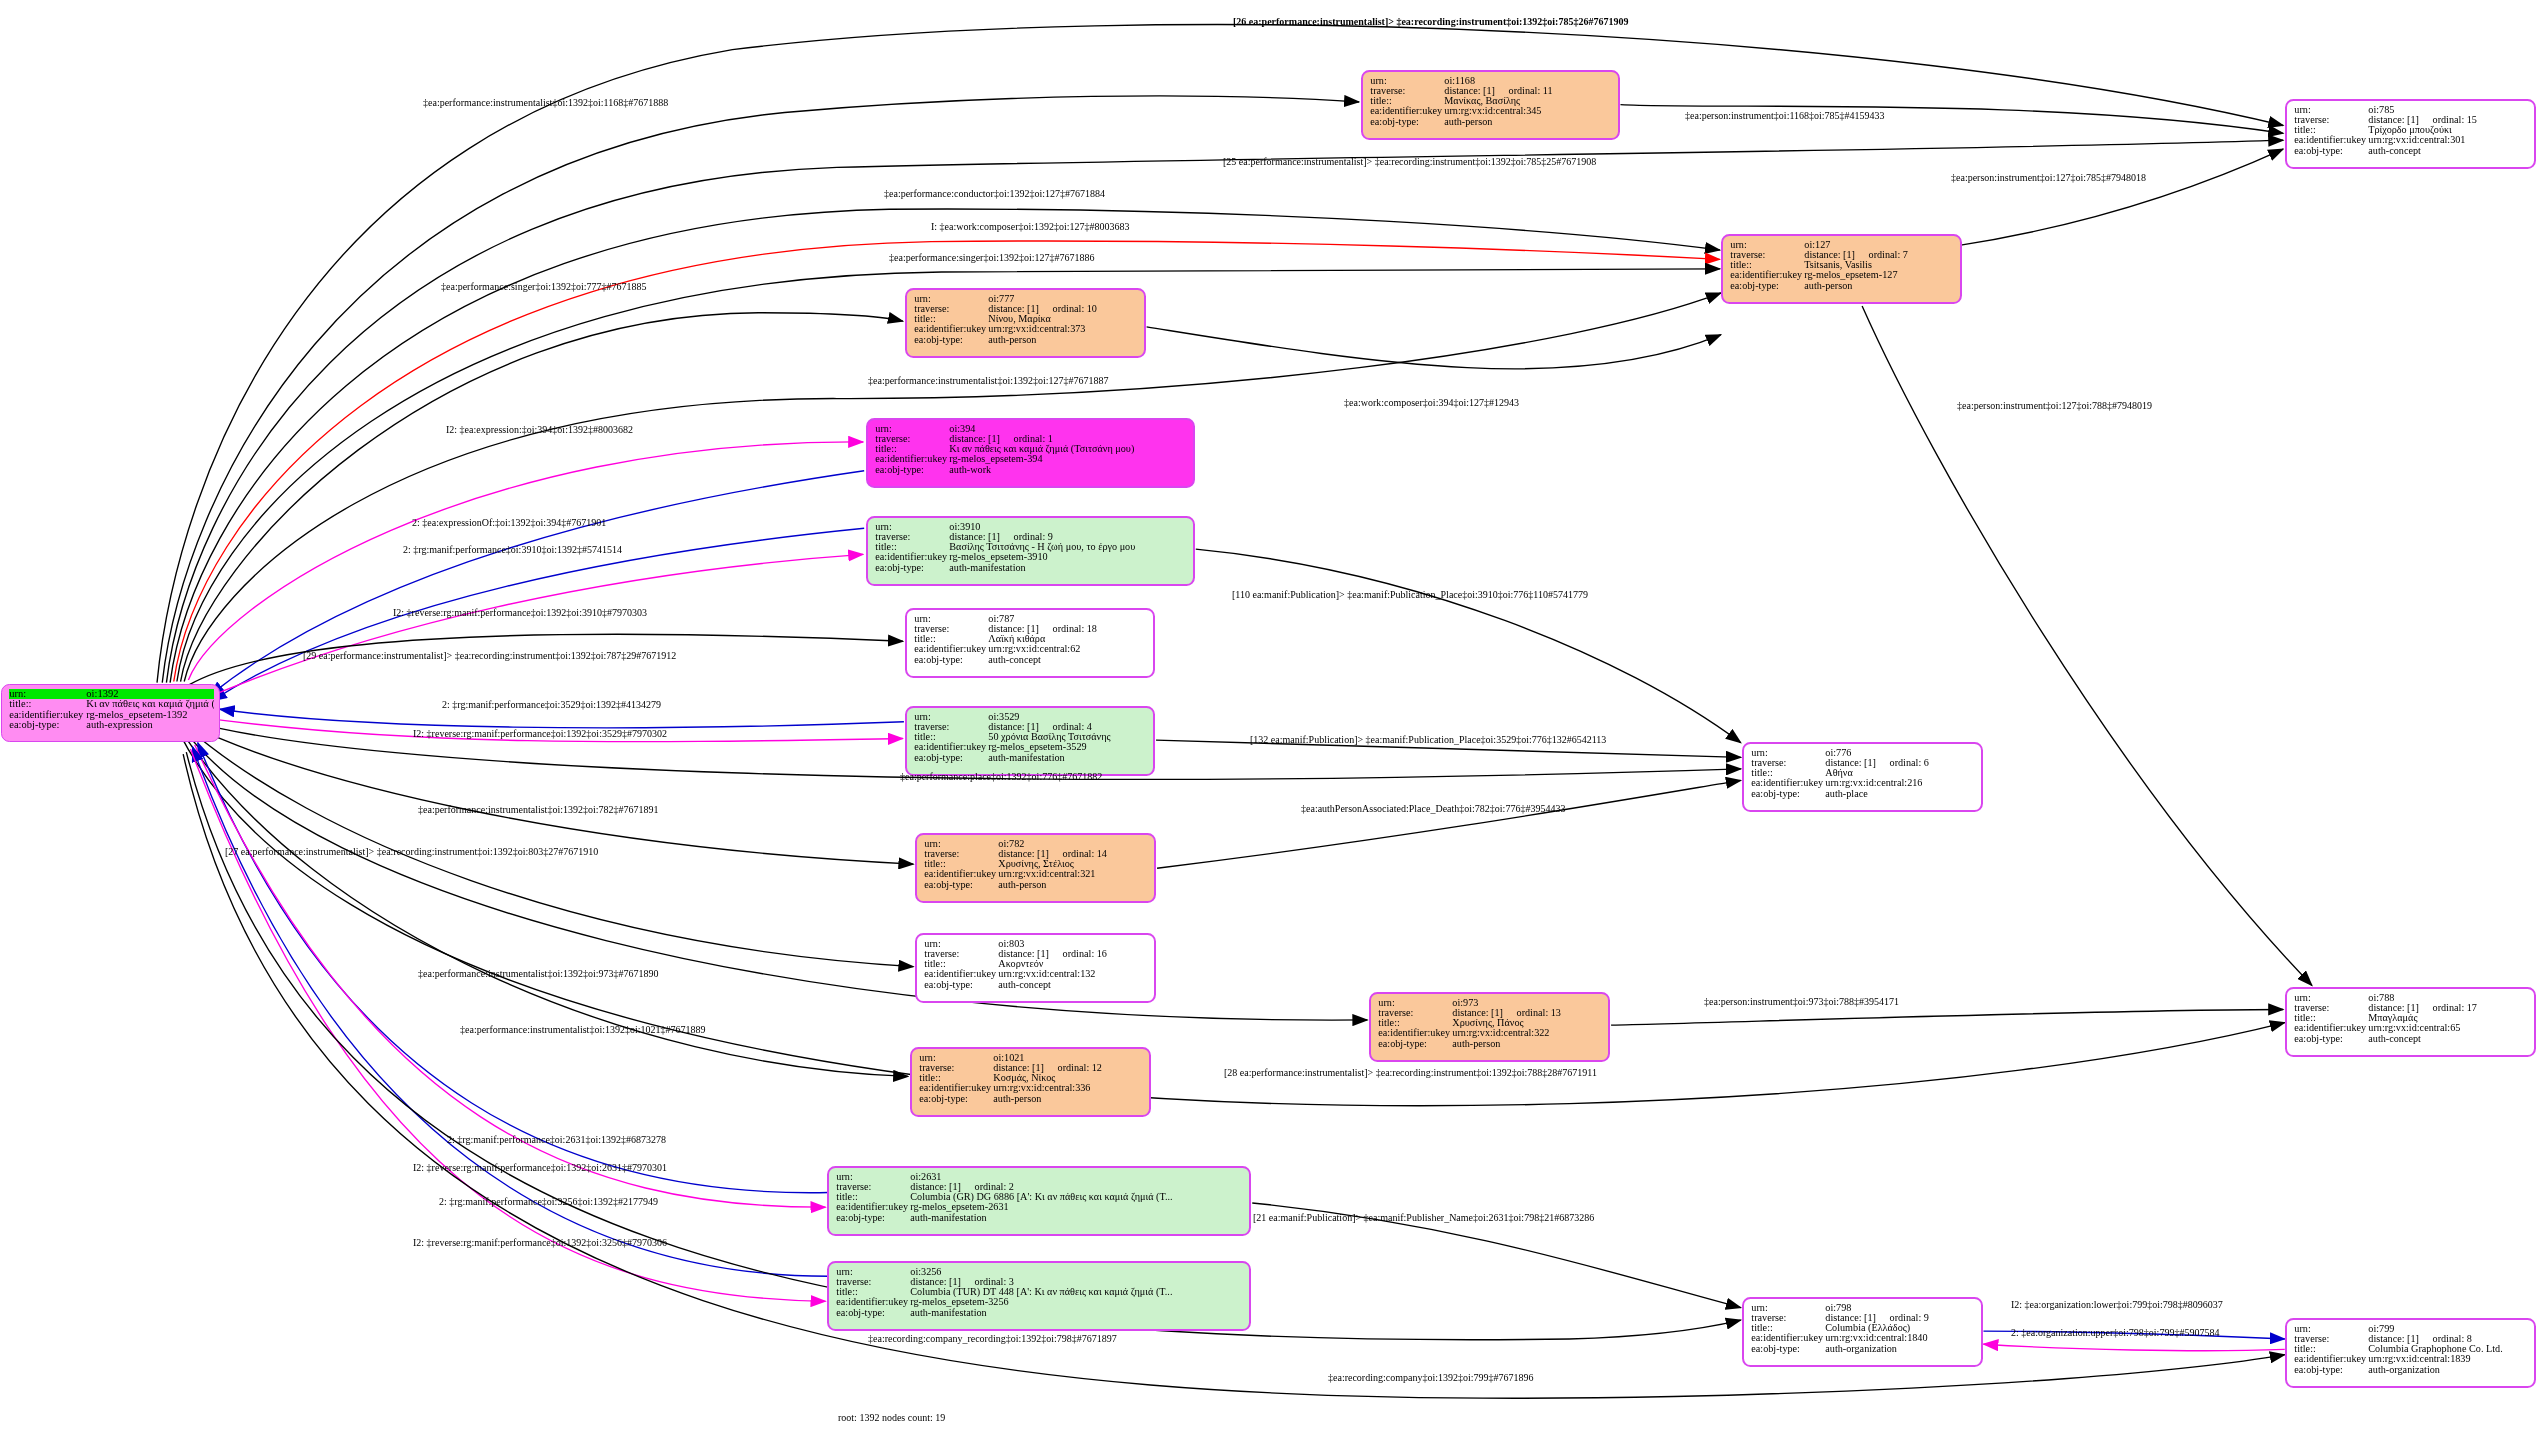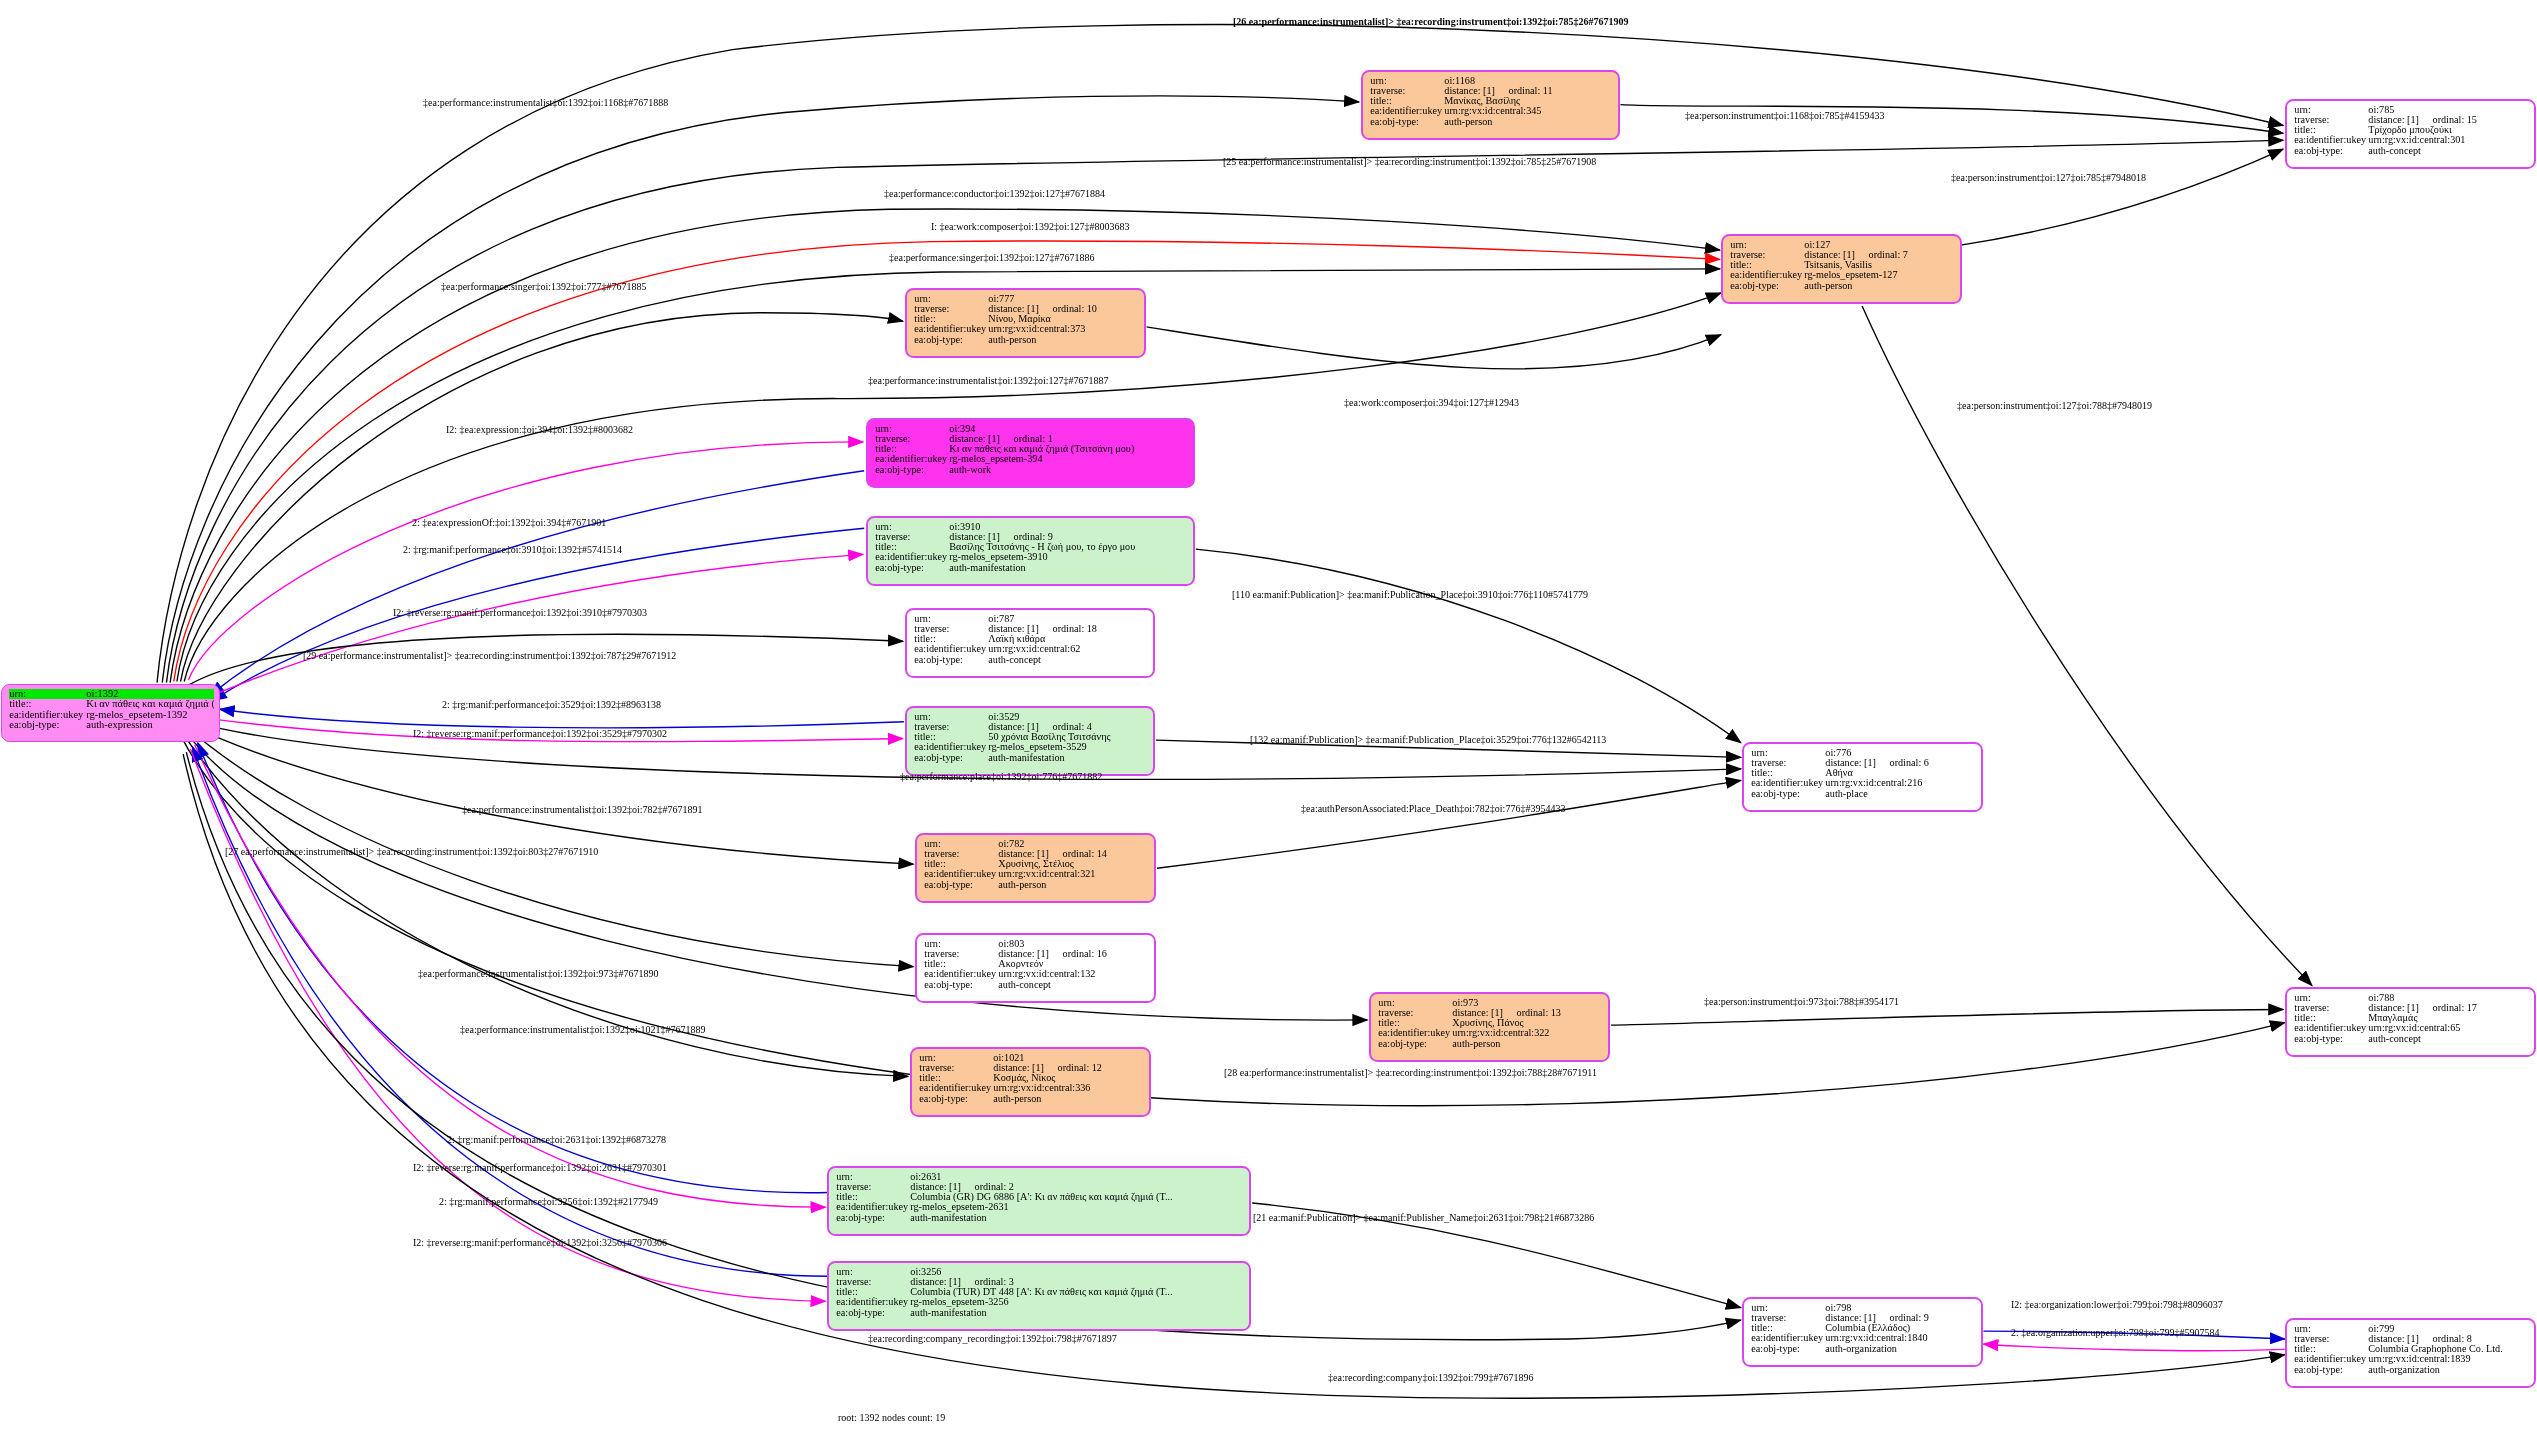--- a/index.html
+++ b/index.html
@@ -520,25 +520,25 @@
       <div class="elabel" style="left: 441px; top: 282px;">‡ea:performance:singer‡oi:1392‡oi:777‡#7671885</div>
       <div class="elabel" style="left: 868px; top: 376px;">‡ea:performance:instrumentalist‡oi:1392‡oi:127‡#7671887</div>
       <div class="elabel" style="left: 1344px; top: 398px;">‡ea:work:composer‡oi:394‡oi:127‡#12943</div>
       <div class="elabel" style="left: 1957px; top: 401px;">‡ea:person:instrument‡oi:127‡oi:788‡#7948019</div>
       <div class="elabel" style="left: 446px; top: 425px;">I2: ‡ea:expression:‡oi:394‡oi:1392‡#8003682</div>
       <div class="elabel" style="left: 412px; top: 518px;">2: ‡ea:expressionOf:‡oi:1392‡oi:394‡#7671901</div>
       <div class="elabel" style="left: 403px; top: 545px;">2: ‡rg:manif:performance‡oi:3910‡oi:1392‡#5741514</div>
       <div class="elabel" style="left: 393px; top: 608px;">I2: ‡reverse:rg:manif:performance‡oi:1392‡oi:3910‡#7970303</div>
       <div class="elabel" style="left: 1232px; top: 590px;">[110 ea:manif:Publication]&gt; ‡ea:manif:Publication_Place‡oi:3910‡oi:776‡110#5741779</div>
       <div class="elabel" style="left: 303px; top: 651px;">[29 ea:performance:instrumentalist]&gt; ‡ea:recording:instrument‡oi:1392‡oi:787‡29#7671912</div>
-      <div class="elabel" style="left: 442px; top: 700px;">2: ‡rg:manif:performance‡oi:3529‡oi:1392‡#8963138</div>
+      <div class="elabel" style="left: 442px; top: 700px;">2: ‡rg:manif:performance‡oi:3529‡oi:1392‡#4134279</div>
       <div class="elabel" style="left: 413px; top: 729px;">I2: ‡reverse:rg:manif:performance‡oi:1392‡oi:3529‡#7970302</div>
       <div class="elabel" style="left: 1250px; top: 735px;">[132 ea:manif:Publication]&gt; ‡ea:manif:Publication_Place‡oi:3529‡oi:776‡132#6542113</div>
       <div class="elabel" style="left: 900px; top: 772px;">‡ea:performance:place‡oi:1392‡oi:776‡#7671882</div>
-      <div class="elabel" style="left: 418px; top: 805px; margin-left: 44px;">‡ea:performance:instrumentalist‡oi:1392‡oi:782‡#7671891</div>
+      <div class="elabel" style="left: 418px; top: 805px;">‡ea:performance:instrumentalist‡oi:1392‡oi:782‡#7671891</div>
       <div class="elabel" style="left: 1301px; top: 804px;">‡ea:authPersonAssociated:Place_Death‡oi:782‡oi:776‡#3954433</div>
       <div class="elabel" style="left: 225px; top: 847px;">[27 ea:performance:instrumentalist]&gt; ‡ea:recording:instrument‡oi:1392‡oi:803‡27#7671910</div>
       <div class="elabel" style="left: 418px; top: 969px;">‡ea:performance:instrumentalist‡oi:1392‡oi:973‡#7671890</div>
       <div class="elabel" style="left: 1704px; top: 997px;">‡ea:person:instrument‡oi:973‡oi:788‡#3954171</div>
       <div class="elabel" style="left: 421px; top: 1025px; margin-left: 39px;">‡ea:performance:instrumentalist‡oi:1392‡oi:1021‡#7671889</div>
       <div class="elabel" style="left: 1224px; top: 1068px;">[28 ea:performance:instrumentalist]&gt; ‡ea:recording:instrument‡oi:1392‡oi:788‡28#7671911</div>
       <div class="elabel" style="left: 439px; top: 1135px; margin-left: 8px;">2: ‡rg:manif:performance‡oi:2631‡oi:1392‡#6873278</div>
       <div class="elabel" style="left: 413px; top: 1163px;">I2: ‡reverse:rg:manif:performance‡oi:1392‡oi:2631‡#7970301</div>
       <div class="elabel" style="left: 439px; top: 1197px;">2: ‡rg:manif:performance‡oi:3256‡oi:1392‡#2177949</div>
       <div class="elabel" style="left: 1253px; top: 1213px;">[21 ea:manif:Publication]&gt; ‡ea:manif:Publisher_Name‡oi:2631‡oi:798‡21#6873286</div>

